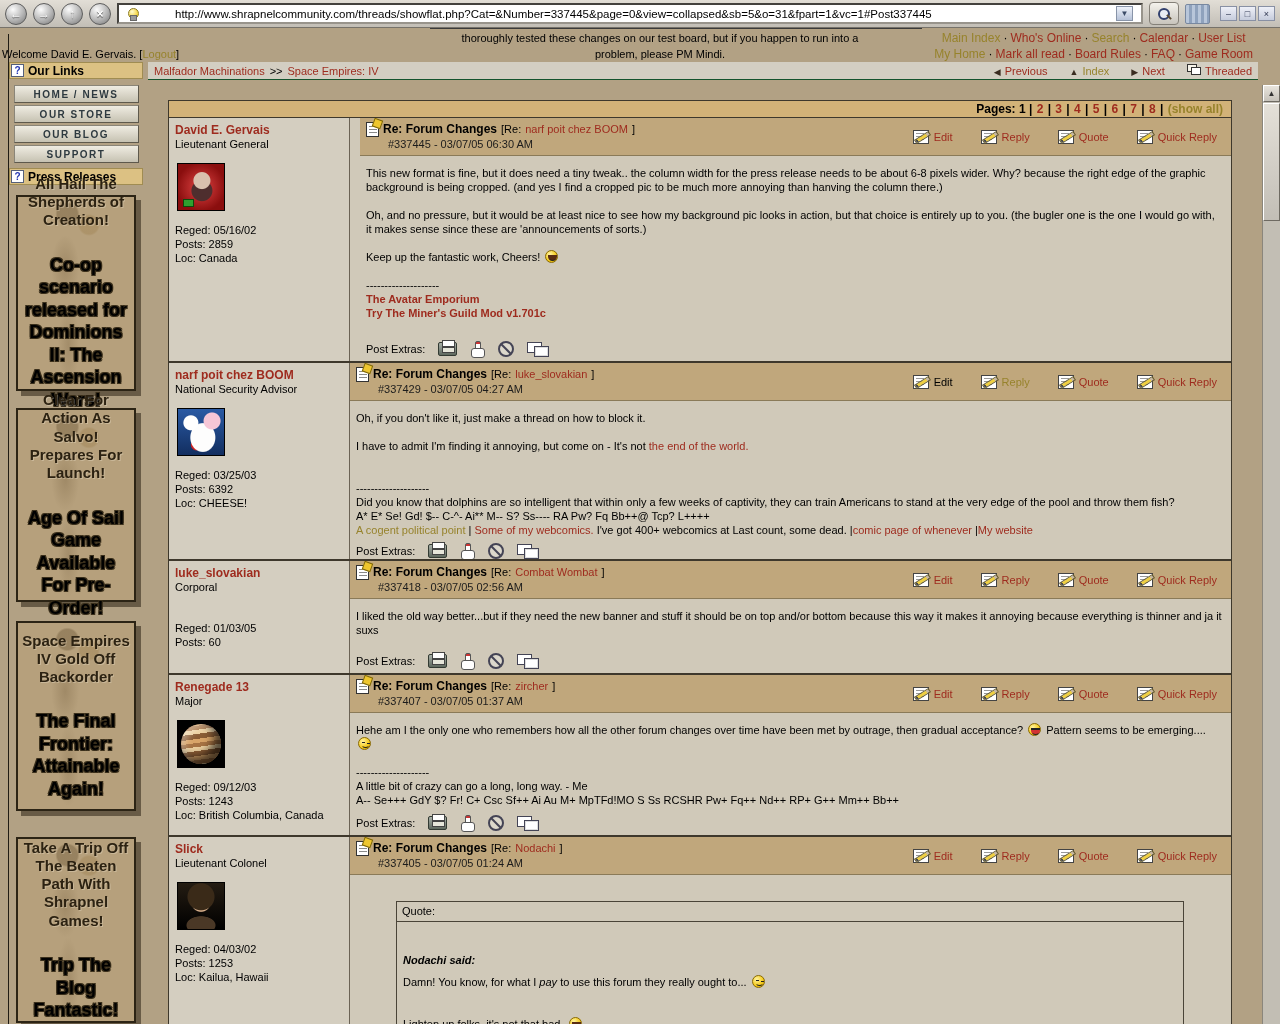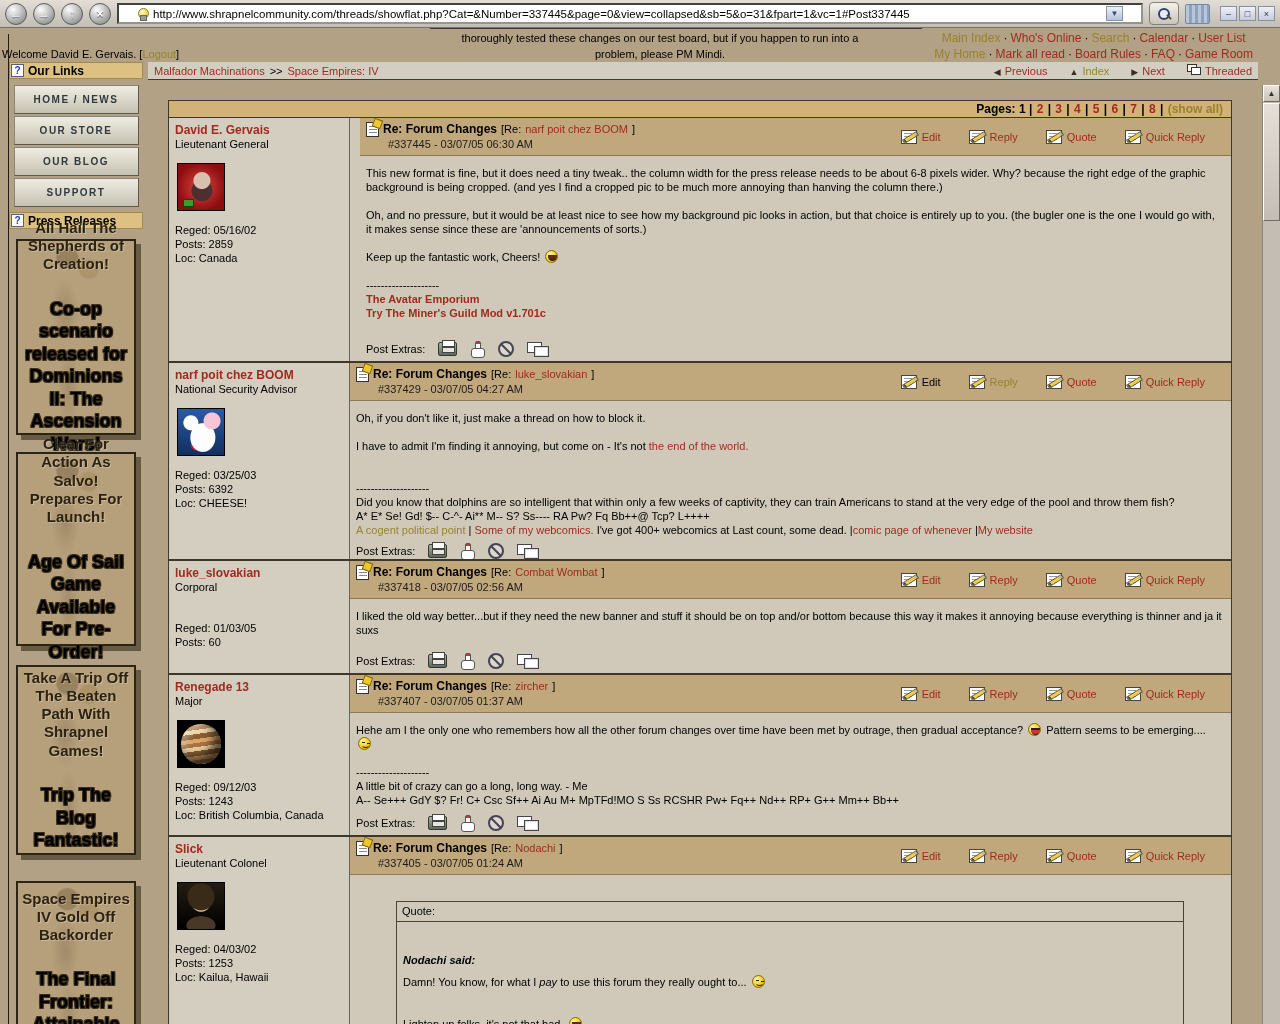--- a/index.html
+++ b/index.html
@@ -15,21 +15,21 @@
   .lnk.b { font-weight:bold; }
 
   
   .browser { height:28px; background:linear-gradient(#e2ded6,#c2beb6); border-bottom:1px solid #76726a;
              display:flex; align-items:center; padding:0 5px; gap:6px; }
   .sphere { width:22px; height:22px; border-radius:50%; flex:0 0 auto;
             background:radial-gradient(circle at 35% 28%,#fbfbfb,#b5b5b5 55%,#757575);
             border:1px solid #5e5e5e; color:#fff; display:flex; align-items:center; justify-content:center;
             font-size:12px; font-weight:bold; text-shadow:0 1px 1px #444; }
   .url-wrap { flex:1; height:21px; background:#fff; border:2px inset #98948c;
-              display:flex; align-items:center; padding:0 18px; overflow:hidden; }
+              display:flex; align-items:center; padding:0 8px; overflow:hidden;gap:32px; }
   .bulb { position:relative; width:11px; height:14px; flex:0 0 auto; margin-right:5px; }
   .bulb::before { content:""; position:absolute; left:1px; top:1px; width:9px; height:9px; border-radius:50%;
                   background:radial-gradient(circle at 35% 30%,#fffbd0,#f3d23a 70%,#c9a10a); border:1px solid #8a7a20;}
   .bulb::after { content:""; position:absolute; left:3px; bottom:0; width:5px; height:4px; background:#9a9a9a; border:1px solid #666;}
   .url-text { font-size:11.5px; white-space:nowrap; color:#000; flex:1; }
   .url-dd { width:17px; height:15px; margin-left:4px; flex:0 0 auto; background:linear-gradient(#eef2fa,#b6c2d8);
             border:1px solid #8894a8; color:#3a4a66; font-size:8px; display:flex; align-items:center; justify-content:center;}
   .mag-btn { width:30px; height:23px; border:1px solid #848078; border-radius:4px;
              background:linear-gradient(#f4f2ec,#c8c4bc); display:flex; align-items:center; justify-content:center; }
   .mag { position:relative; width:14px; height:14px; }
@@ -52,21 +52,21 @@
 
   .left-rule { position:absolute; left:8px; top:6px; bottom:0; width:1px; background:#201c14; }
 
   
   .sidebar { position:absolute; left:9px; top:34px; width:134px; }
   .side-head { height:17px; background:var(--sidehead); border:1px solid #a08c52; display:flex; align-items:center; gap:4px;
                padding-left:1px; font-size:12px; font-weight:bold; }
   .q-ic { width:13px; height:13px; background:#fff; border:1px solid #55607a; color:#2436b0; font-size:10px; font-weight:bold;
           display:inline-flex; align-items:center; justify-content:center; flex:0 0 auto; }
   .side-btns { margin-top:6px; }
-  .side-btn { width:125px; height:29px; margin:0 auto 2px auto; display:flex; align-items:center; justify-content:center;
+  .side-btn { width:125px; height:18px; margin:0 auto 2px auto; display:flex; align-items:center; justify-content:center;
               background:linear-gradient(#efece2,#c6c2b2); border:1px solid #8a8578; border-bottom-color:#5e594c; border-right-color:#5e594c;
               font-size:10px; font-weight:bold; letter-spacing:1.5px; color:#2e3a40; cursor:pointer; }
   .side-head.second { margin-top:5px; }
   .pr-card { position:relative; width:120px; margin:8px auto; border:2px solid #2c2415; background:#b6a07c;
              box-shadow:5px 5px 0 rgba(30,22,8,.5); display:flex; flex-direction:column; align-items:center;
              justify-content:center; gap:24px; text-align:center; padding:8px 4px; cursor:pointer; }
   .pr-card::before { content:""; position:absolute; inset:4px;
       background:
         radial-gradient(circle at 42% 7%, rgba(80,60,30,.30) 0 10px, transparent 12px),
         radial-gradient(ellipse 20px 46px at 40% 36%, rgba(96,74,42,.26), transparent 70%),
@@ -127,21 +127,21 @@
       radial-gradient(circle at 50% 30%, #3a2a18 0 13px, transparent 14px),
       radial-gradient(circle at 50% 42%, #d9b08c 0 9px, transparent 10px),
       radial-gradient(ellipse 16px 10px at 50% 92%, #4a3826 0 14px, transparent 15px),
       linear-gradient(#241c12,#000); }
 
   .ccell { flex:1; display:flex; flex-direction:column; background:var(--body); }
   .phead { position:relative; background:var(--band); border-bottom:1px solid #8a7a58; padding:4px 6px 3px 6px; flex:0 0 auto; }
   .ph-l1 { font-size:11px; display:flex; align-items:center; gap:4px; line-height:15px; }
   .ph-subj { font-weight:bold; font-size:12px; }
   .ph-l2 { font-size:11px; color:#1c1c1c; padding-left:22px; line-height:15px; }
-  .ph-actions { position:absolute; right:26px; top:50%; transform:translateY(-50%); display:flex; gap:28px; }
+  .ph-actions { position:absolute; right:14px; top:50%; transform:translateY(-50%); display:flex; gap:28px; }
   .act { display:flex; align-items:center; gap:5px; font-size:11px; cursor:pointer; }
   .act.red { color:var(--red); } .act.gold { color:var(--gold); } .act.plain { color:#000; }
 
   .ic-note { position:relative; display:inline-block; width:13px; height:15px; background:#fff; border:1px solid #333; flex:0 0 auto; }
   .ic-note::before { content:""; position:absolute; left:2px; top:3px; width:8px; height:1px; background:#8a8a8a;
                      box-shadow:0 3px 0 #8a8a8a,0 6px 0 #8a8a8a; }
   .ic-note::after { content:""; position:absolute; right:-4px; top:-4px; width:7px; height:7px; background:#eec62e;
                     border:1px solid #7a6410; transform:rotate(20deg); }
   .ic-pen { position:relative; display:inline-block; width:16px; height:14px; background:#fff; border:1px solid #444; flex:0 0 auto; }
   .ic-pen::before { content:""; position:absolute; left:2px; top:2px; width:8px; height:1px; background:#999;
@@ -258,26 +258,26 @@
     <div id="prCards">
         <div class="pr-card">
           <div class="pr-head">All Hail The Shepherds of Creation!</div>
           <div class="pr-sub">Co-op scenario released for Dominions II: The Ascension Wars!</div>
         </div>
         <div class="pr-card">
           <div class="pr-head">Clear For Action As Salvo! Prepares For Launch!</div>
           <div class="pr-sub">Age Of Sail Game Available For Pre-Order!</div>
         </div>
         <div class="pr-card">
+          <div class="pr-head">Space Empires IV Gold Off Backorder</div>
+          <div class="pr-sub">The Final Frontier: Attainable Again!</div>
+        </div>
+        <div class="pr-card">
           <div class="pr-head">Take A Trip Off The Beaten Path With Shrapnel Games!</div>
           <div class="pr-sub">Trip The Blog Fantastic!</div>
-        </div>
-        <div class="pr-card">
-          <div class="pr-head">Space Empires IV Gold Off Backorder</div>
-          <div class="pr-sub">The Final Frontier: Attainable Again!</div>
         </div>
       </div>
   </div>
 
   <div class="main">
     <div class="crumb-bar">
       <a class="lnk red">Malfador Machinations</a>
       <span style="margin:0 5px">&gt;&gt;</span>
       <a class="lnk red">Space Empires: IV</a>
       <div class="crumb-right">

